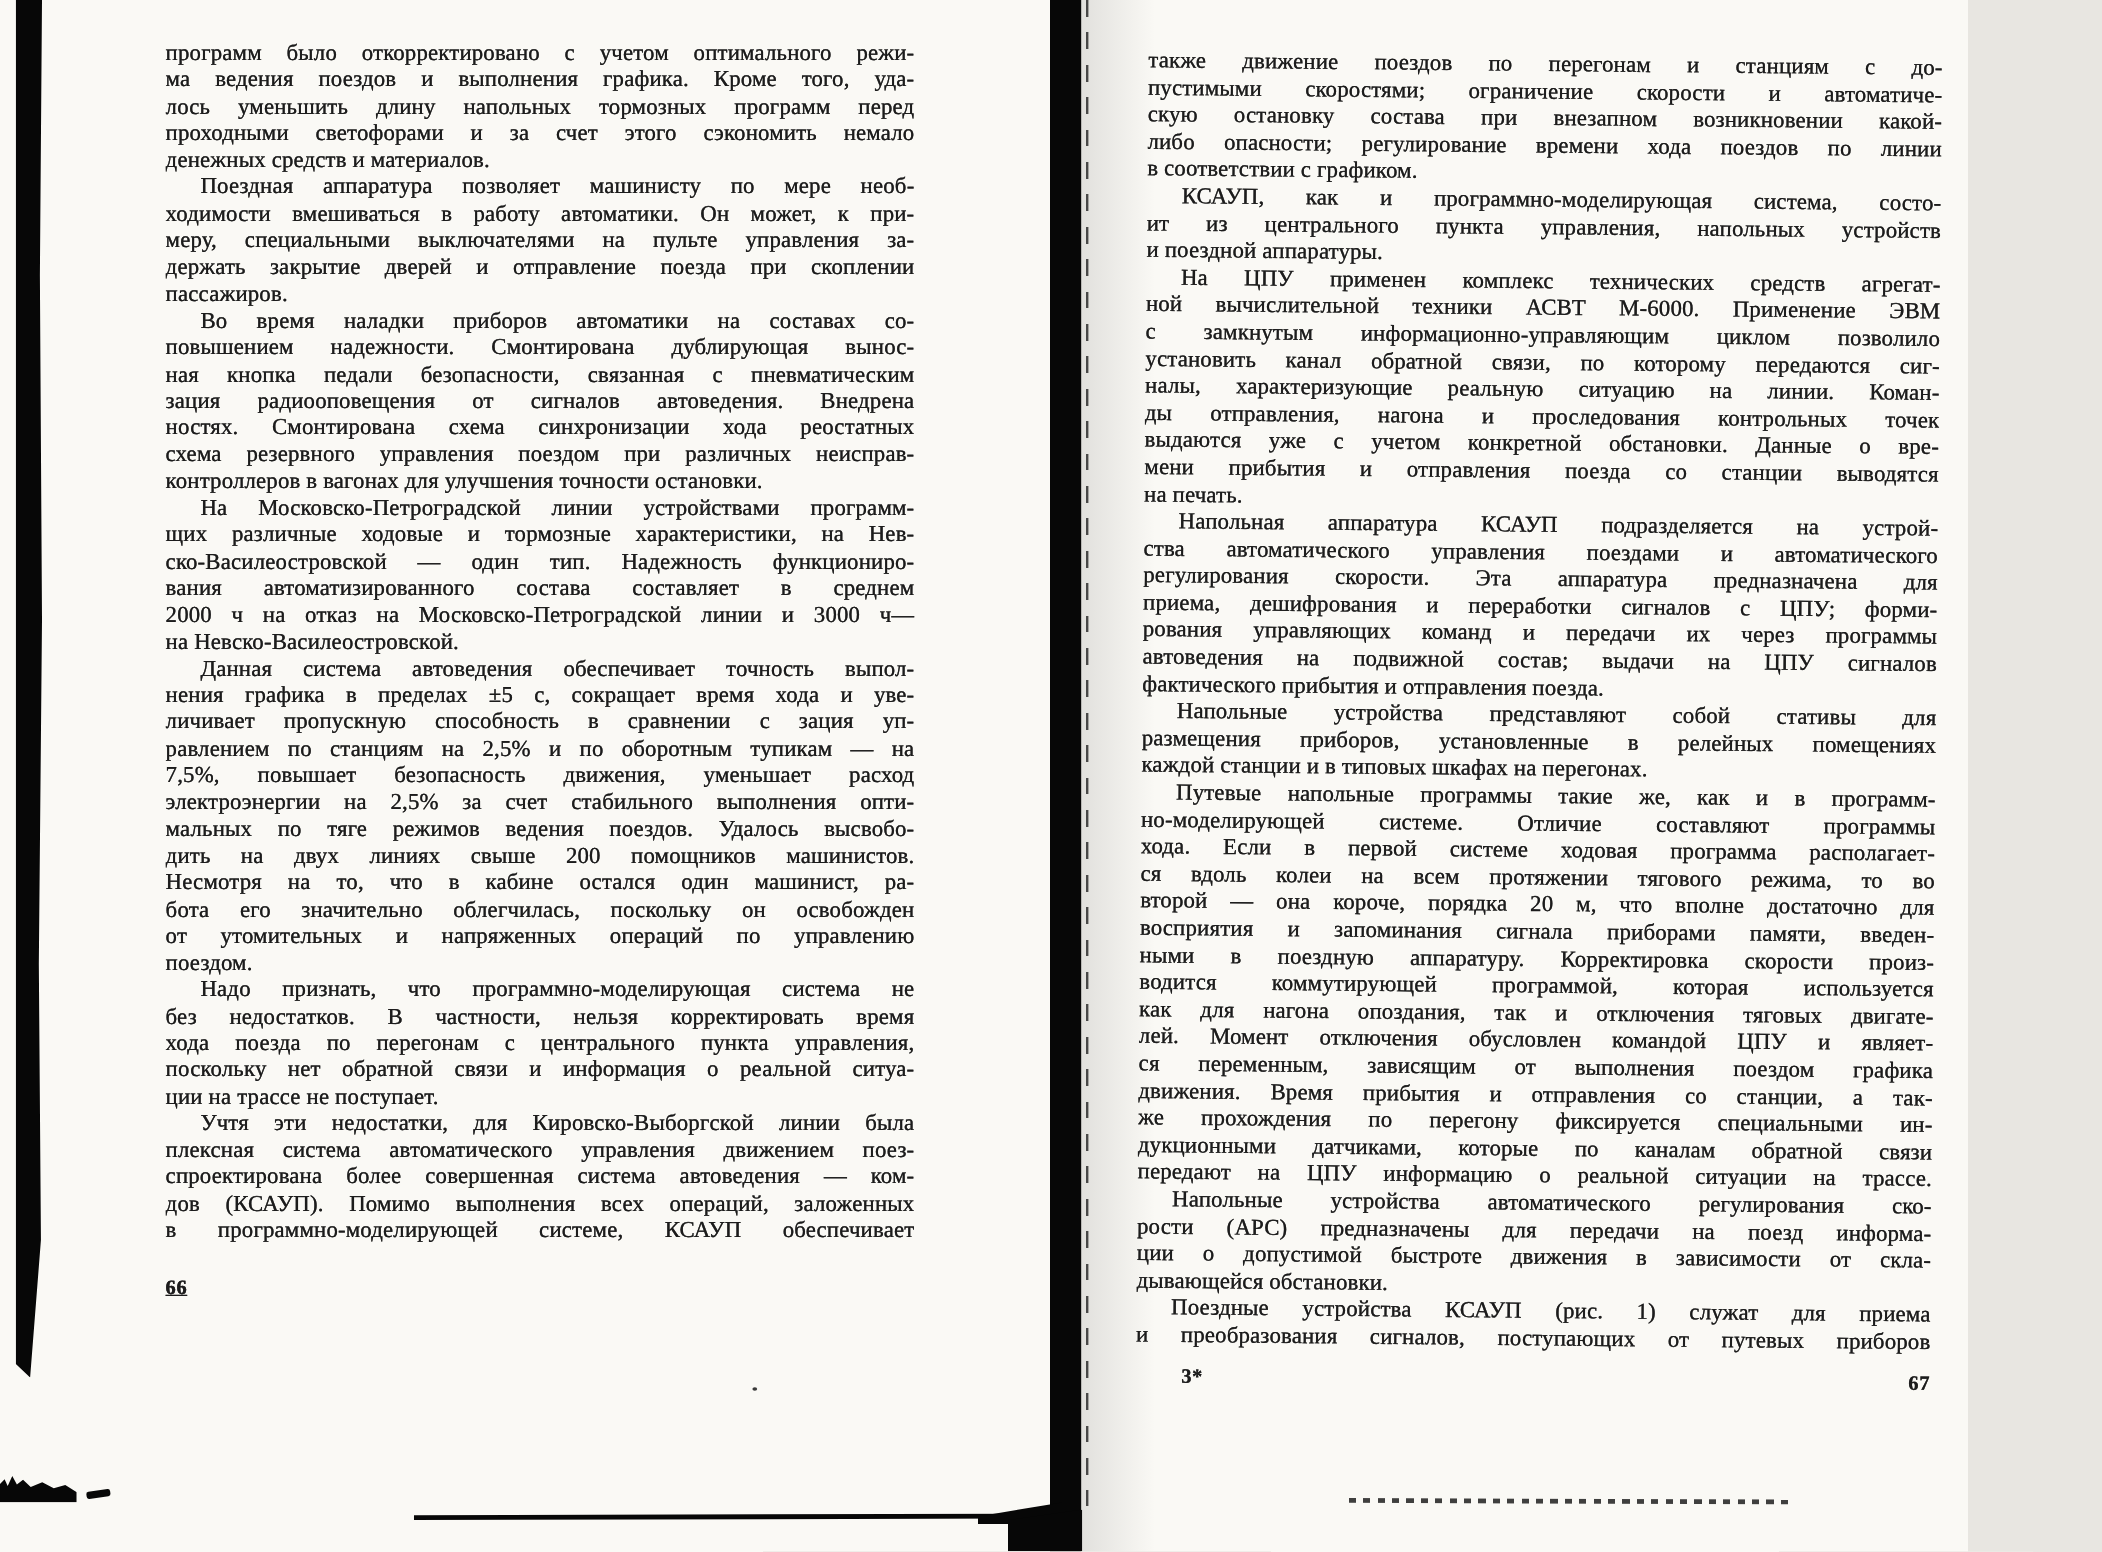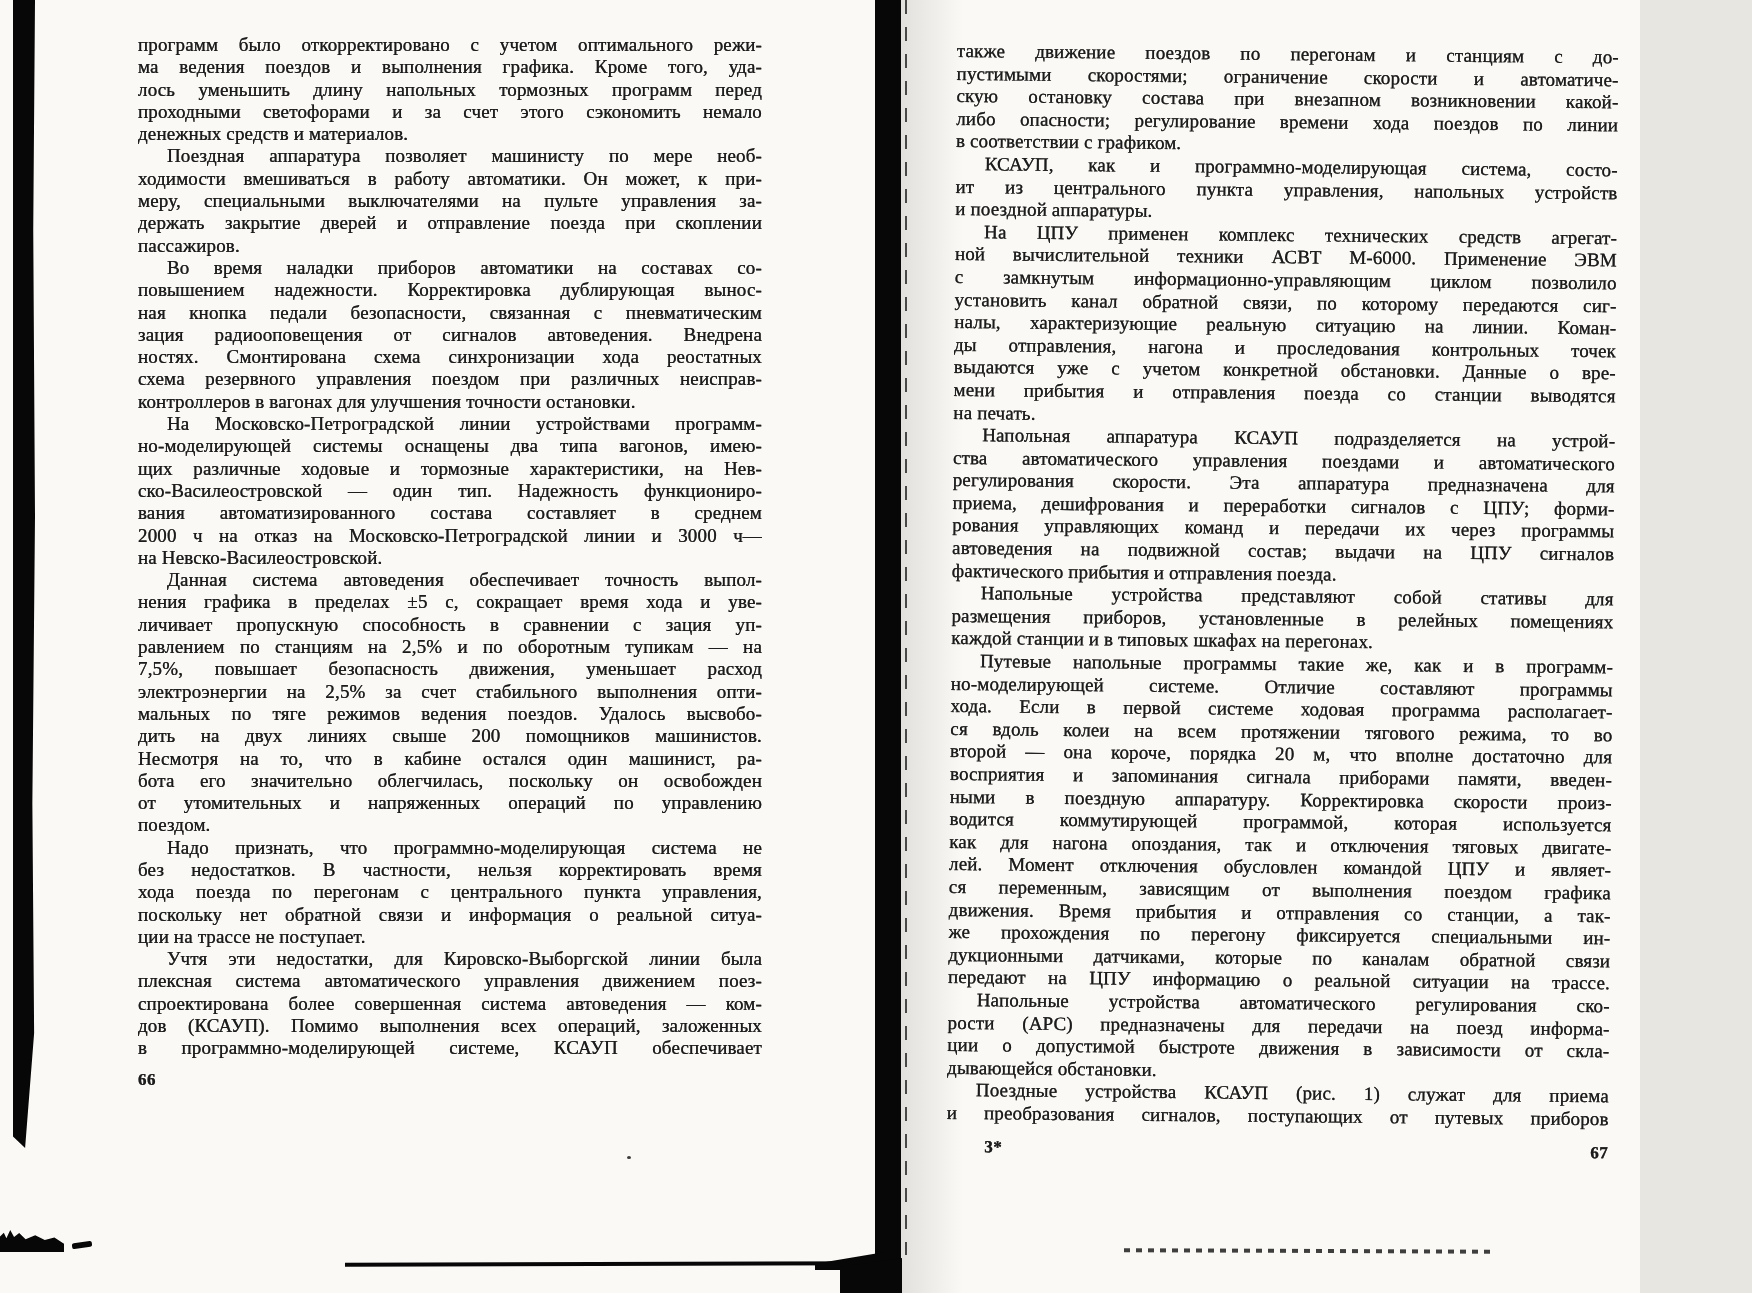--- a/index.html
+++ b/index.html
@@ -15,21 +15,21 @@
   #right-page{left:957px;top:40px;width:662px;transform:rotate(.55deg);transform-origin:0 0;}
   .line{
     text-align:justify;text-align-last:justify;
     overflow:hidden;letter-spacing:.15px;white-space:normal;
   }
   #left-page .line{font-size:19px;line-height:22.3px;height:22.3px;}
   #right-page .line{font-size:19px;line-height:22.6px;height:22.6px;}
   .line.e{text-align-last:left;}
   .line.i{text-indent:29px;}
   .footer{font-weight:bold;font-size:17px;letter-spacing:.5px;}
-  #left-footer{margin-top:10px;}
+  #left-footer{margin-top:26px;text-decoration:underline;}
   #right-footer{margin-top:12px;display:flex;justify-content:space-between;}
   #right-footer .sig{padding-left:38px;}
   
   .mark{position:absolute;background:#070707;}
   #left-edge-shadow{left:13px;top:0;width:22px;height:1148px;filter:blur(.6px);
     clip-path:polygon(0 0,100% 0,92% 20%,100% 45%,88% 70%,96% 90%,55% 100%,0 99%);}
   #bottom-left-blob{left:0;top:1230px;width:64px;height:22px;
     clip-path:polygon(0 100%,0 30%,6% 12%,10% 38%,16% 0,22% 32%,30% 14%,40% 42%,55% 24%,70% 46%,85% 34%,100% 62%,100% 100%);}
   #bottom-left-blob2{left:72px;top:1242px;width:20px;height:6px;border-radius:2px;transform:rotate(-8deg);}
   #gutter-shadow{left:875px;top:0;width:26px;height:1293px;filter:blur(.5px);}
@@ -57,28 +57,27 @@
         <div class="line">ма ведения поездов и выполнения графика. Кроме того, уда-</div>
         <div class="line">лось уменьшить длину напольных тормозных программ перед</div>
         <div class="line">проходными светофорами и за счет этого сэкономить немало</div>
         <div class="line e">денежных средств и материалов.</div>
         <div class="line i">Поездная аппаратура позволяет машинисту по мере необ-</div>
         <div class="line">ходимости вмешиваться в работу автоматики. Он может, к при-</div>
         <div class="line">меру, специальными выключателями на пульте управления за-</div>
         <div class="line">держать закрытие дверей и отправление поезда при скоплении</div>
         <div class="line e">пассажиров.</div>
         <div class="line i">Во время наладки приборов автоматики на составах со-</div>
-        <div class="line">повышением надежности. Корректировка дублирующая вынос-</div>
+        <div class="line">повышением надежности. Смонтирована дублирующая вынос-</div>
         <div class="line">ная кнопка педали безопасности, связанная с пневматическим</div>
         <div class="line">зация радиооповещения от сигналов автоведения. Внедрена</div>
         <div class="line">ностях. Смонтирована схема синхронизации хода реостатных</div>
         <div class="line">схема резервного управления поездом при различных неисправ-</div>
         <div class="line e">контроллеров в вагонах для улучшения точности остановки.</div>
         <div class="line i">На Московско-Петроградской линии устройствами программ-</div>
-        <div class="line">но-моделирующей системы оснащены два типа вагонов, имею-</div>
         <div class="line">щих различные ходовые и тормозные характеристики, на Нев-</div>
         <div class="line">ско-Василеостровской — один тип. Надежность функциониро-</div>
         <div class="line">вания автоматизированного состава составляет в среднем</div>
         <div class="line">2000 ч на отказ на Московско-Петроградской линии и 3000 ч—</div>
         <div class="line e">на Невско-Василеостровской.</div>
         <div class="line i">Данная система автоведения обеспечивает точность выпол-</div>
         <div class="line">нения графика в пределах ±5 с, сокращает время хода и уве-</div>
         <div class="line">личивает пропускную способность в сравнении с зация уп-</div>
         <div class="line">равлением по станциям на 2,5% и по оборотным тупикам — на</div>
         <div class="line">7,5%, повышает безопасность движения, уменьшает расход</div>

